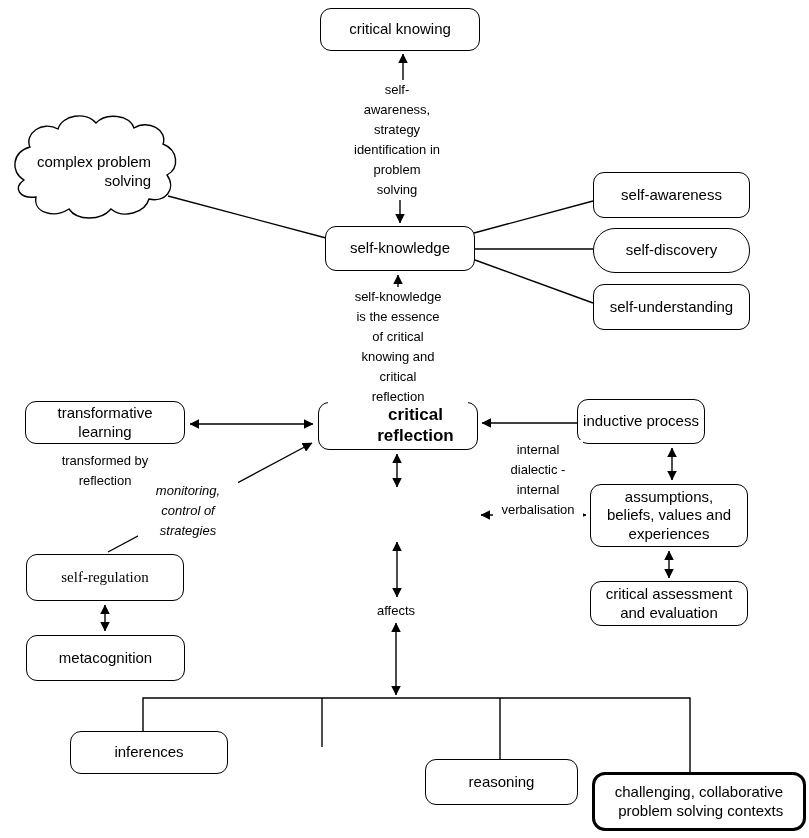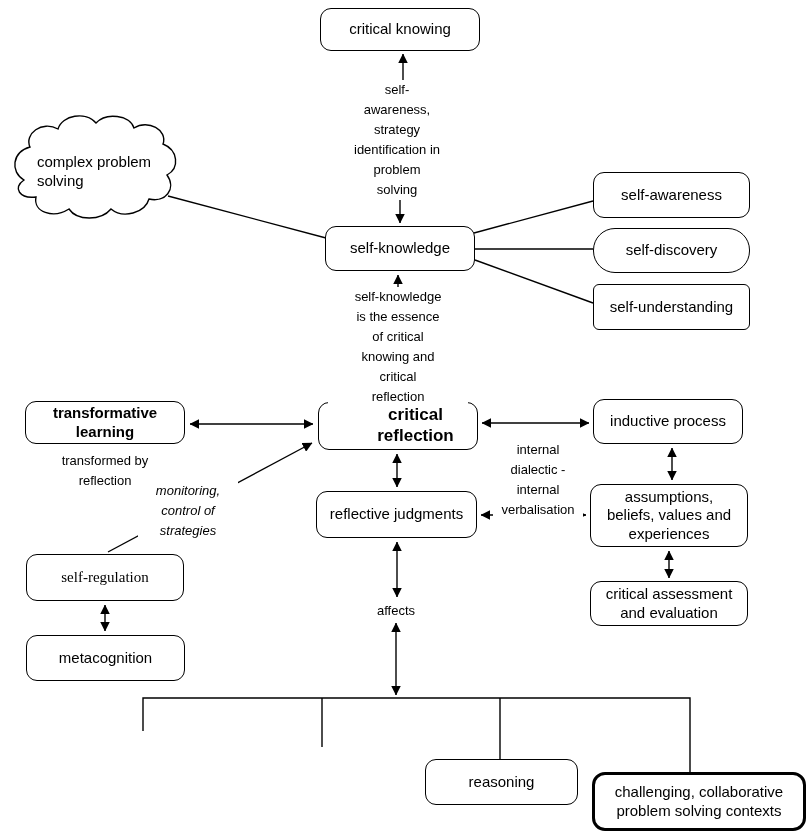--- a/index.html
+++ b/index.html
@@ -10,21 +10,21 @@
     position:absolute; box-sizing:border-box;
     border:1.6px solid #000; border-radius:11px; background:#fff;
     display:flex; align-items:center; justify-content:center;
     text-align:center; font-size:15px; line-height:1.22; padding:2px 5px;
   }
   .node span { white-space:pre-line; }
   .node.bold { font-weight:bold; font-size:17px; }
   .node.thick { border-width:3px; border-radius:13px; }
   .cloud-label {
     position:absolute; display:flex; align-items:center; justify-content:center;
-    text-align:left; font-size:15px; line-height:1.25; white-space:pre-line;
+    text-align:right; font-size:15px; line-height:1.25; white-space:pre-line;
   }
   .lbl {
     position:absolute; text-align:center; font-size:13px; line-height:20px;
     white-space:pre-line; background:#fff;
   }
 </style>
 </head>
 <body>
 
 <div class="canvas">
@@ -93,67 +93,67 @@
   </div>
 
   <div class="node" style="left:593px; top:172px; width:157px; height:46px;">
     <span>self-awareness</span>
   </div>
 
   <div class="node" style="left:593px; top:228px; width:157px; height:45px;border-radius:22px;">
     <span>self-discovery</span>
   </div>
 
-  <div class="node" style="left:593px; top:284px; width:157px; height:46px;border-radius:6px;">
+  <div class="node" style="left:593px; top:284px; width:157px; height:46px;">
     <span>self-understanding</span>
   </div>
 
   <div class="node bold" style="left:318px; top:402px; width:160px; height:48px;padding-left:40px;">
     <span>critical reflection</span>
   </div>
 
-  <div class="node" style="left:25px; top:401px; width:160px; height:43px;font-weight:bold;">
+  <div class="node" style="left:25px; top:401px; width:160px; height:43px;">
     <span>transformative
 learning</span>
   </div>
 
-  <div class="node" style="left:593px; top:399px; width:150px; height:45px;text-align:center;">
+  <div class="node" style="left:577px; top:399px; width:128px; height:45px;text-align:center;">
     <span>inductive process</span>
   </div>
 
-  <div class="node" style="left:316px; top:491px; width:161px; height:47px;">
-    <span>reflective judgments</span>
-  </div>
 
   <div class="node" style="left:590px; top:484px; width:158px; height:63px;">
     <span>assumptions,
 beliefs, values and
 experiences</span>
   </div>
 
   <div class="node" style="left:590px; top:581px; width:158px; height:45px;">
     <span>critical assessment
 and evaluation</span>
   </div>
 
   <div class="node" style="left:26px; top:554px; width:158px; height:47px;font-family:Liberation Serif, serif;">
     <span>self-regulation</span>
   </div>
 
   <div class="node" style="left:26px; top:635px; width:159px; height:46px;">
     <span>metacognition</span>
   </div>
 
+  <div class="node" style="left:70px; top:731px; width:158px; height:43px;">
+    <span>inferences</span>
+  </div>
 
 
   <div class="node" style="left:425px; top:759px; width:153px; height:46px;">
     <span>reasoning</span>
   </div>
 
-  <div class="node thick" style="left:592px; top:772px; width:214px; height:59px;">
+  <div class="node thick" style="left:592px; top:772px; width:214px; height:59px;text-align:right;">
     <span>challenging, collaborative
 problem solving contexts</span>
   </div>
 
   <div class="lbl" style="left:327px; top:80px; width:140px;">self-
 awareness,
 strategy
 identification in
 problem
 solving</div>

